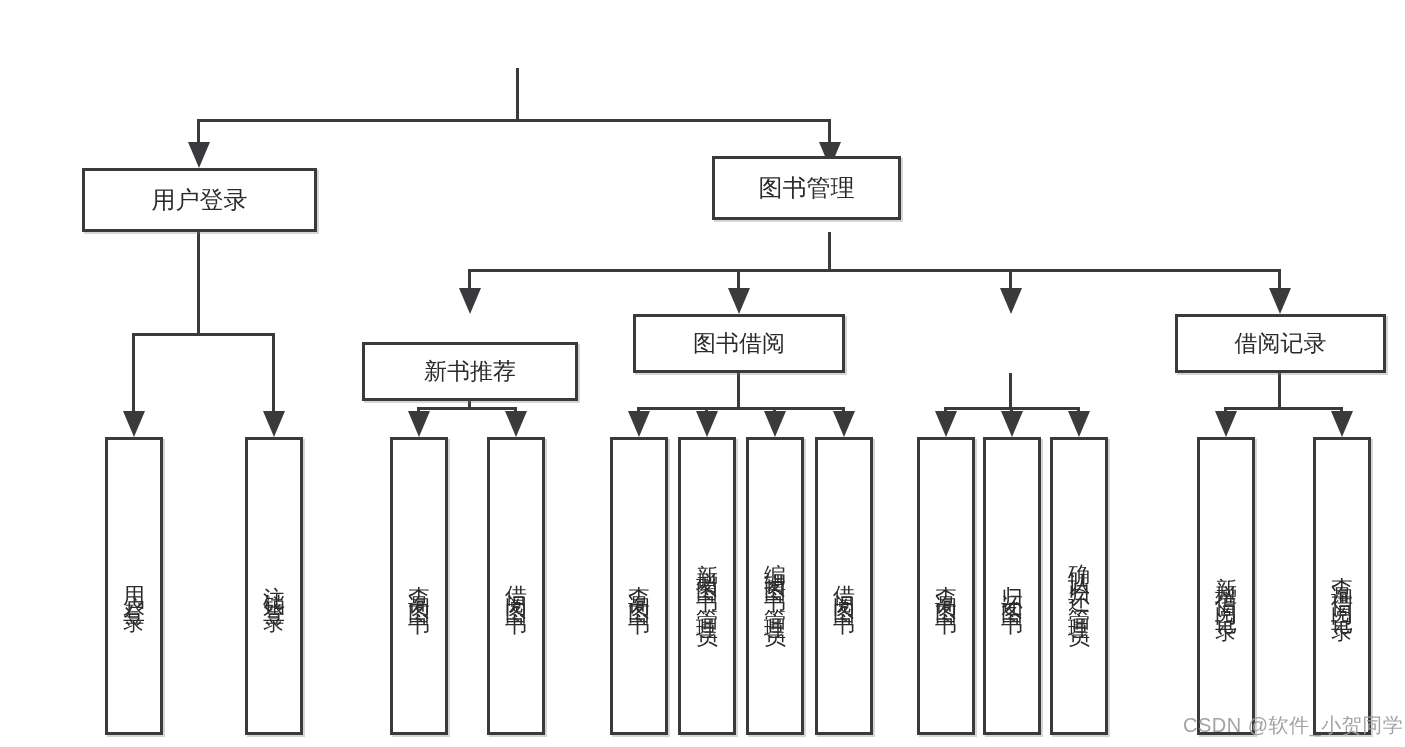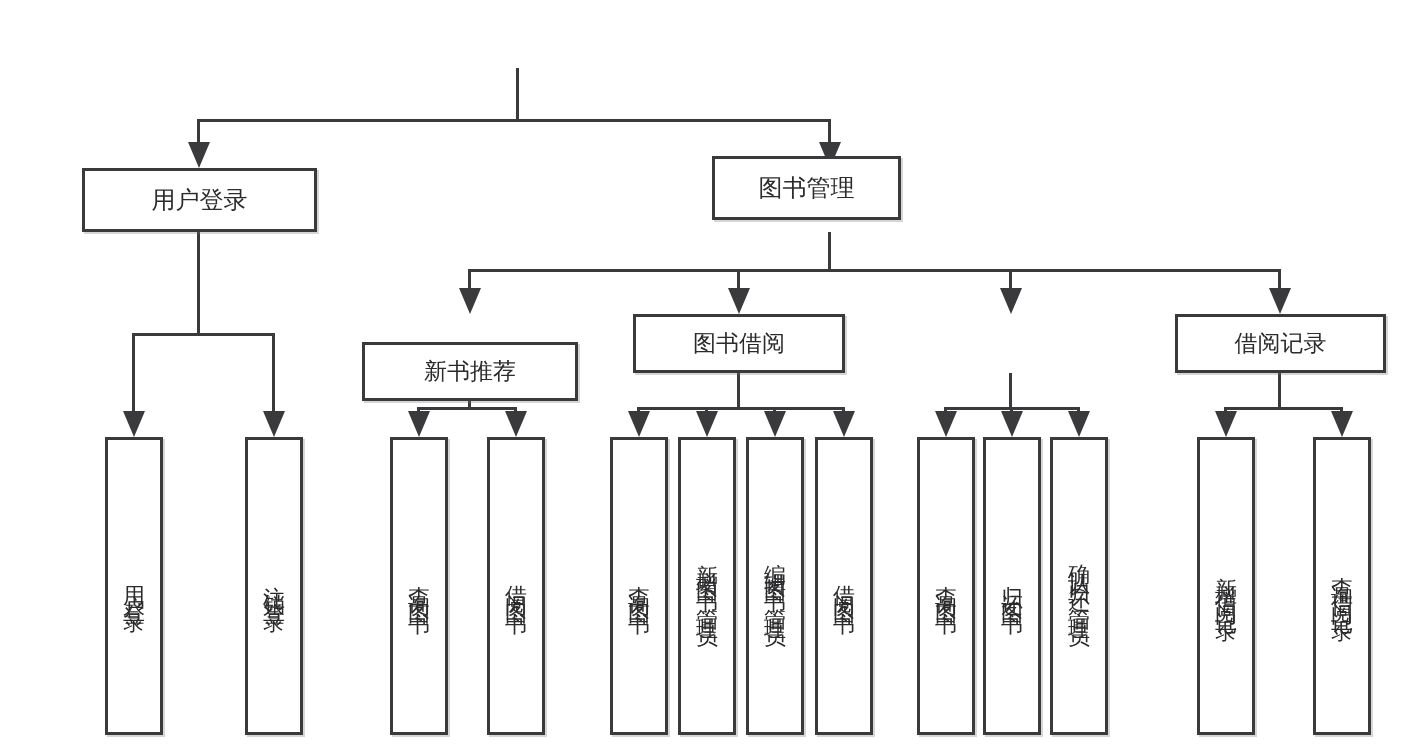--- a/index.html
+++ b/index.html
@@ -169,14 +169,15 @@
   <div class="arrow" style="left:1001px; top:411px;"></div>
   <div class="vline" style="left:1077px; top:407px; height:8px;"></div>
   <div class="arrow" style="left:1068px; top:411px;"></div>
 
   <div class="hline" style="left:1224px; top:407px; width:119px;"></div>
   <div class="vline" style="left:1224px; top:407px; height:8px;"></div>
   <div class="arrow" style="left:1215px; top:411px;"></div>
   <div class="vline" style="left:1340px; top:407px; height:8px;"></div>
   <div class="arrow" style="left:1331px; top:411px;"></div>
 
+  <div class="watermark">CSDN @软件_小贺同学</div>
 
 </div>
 
 </body></html>

